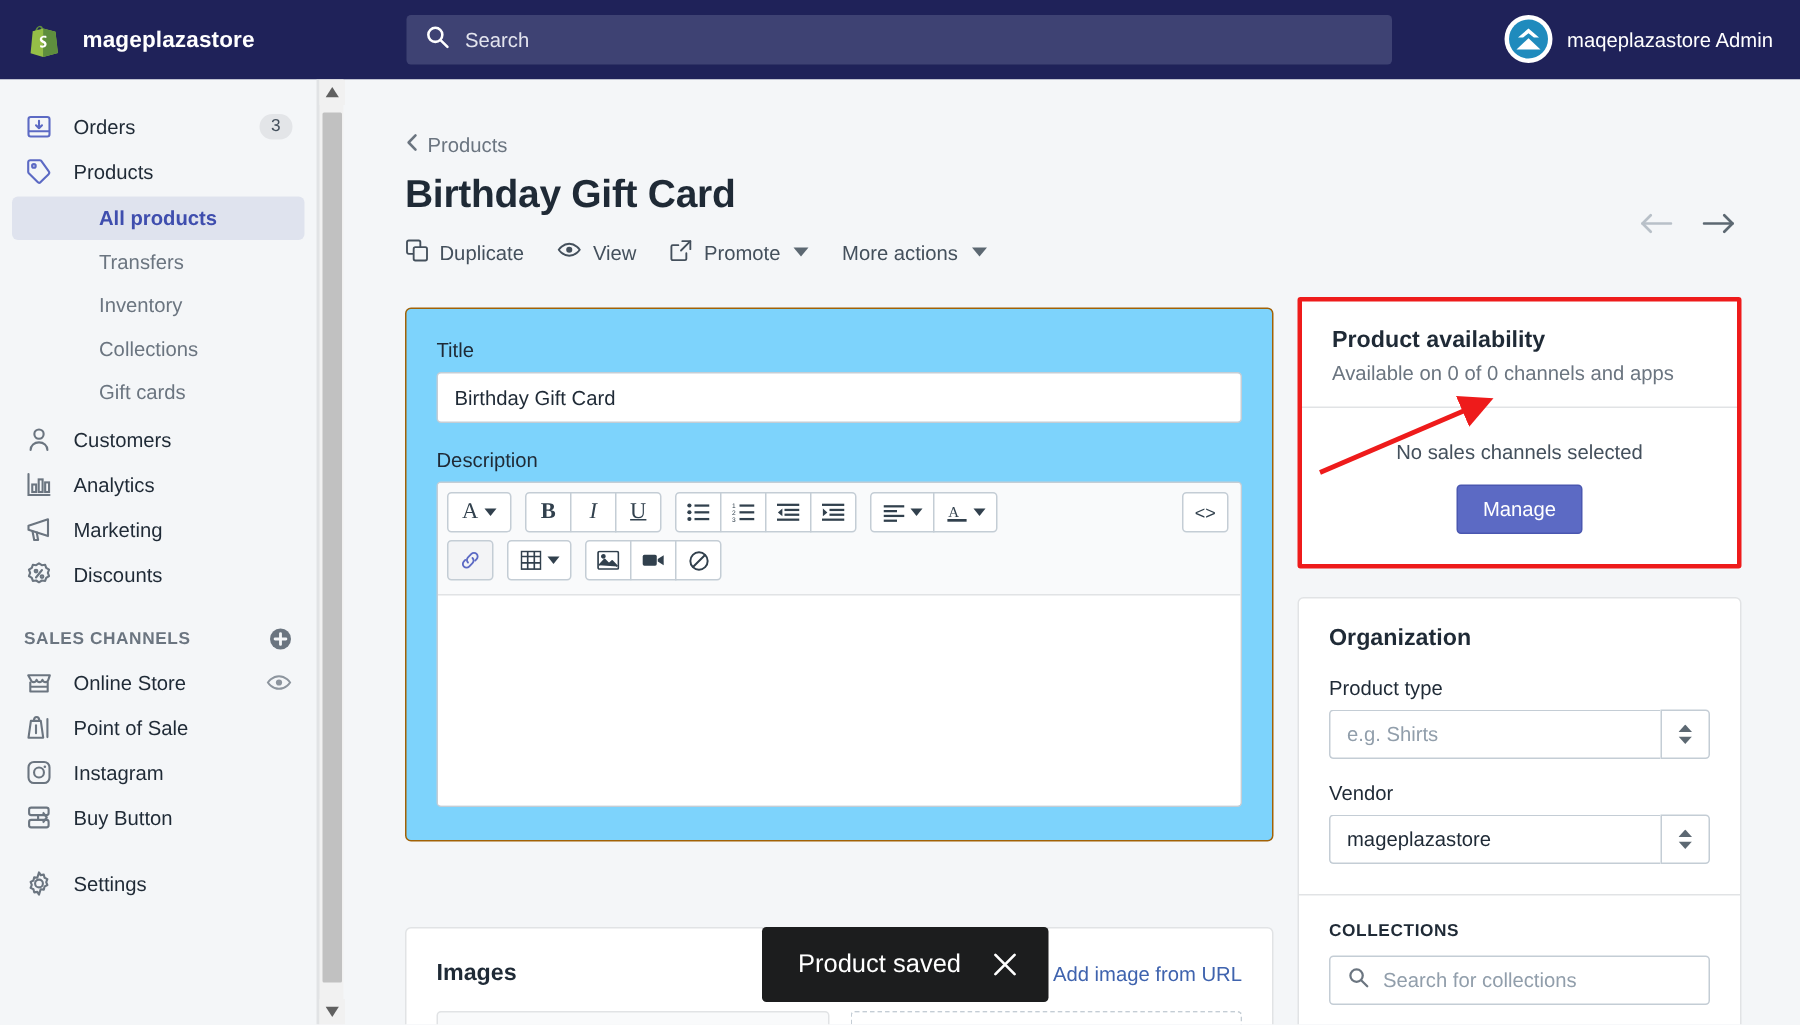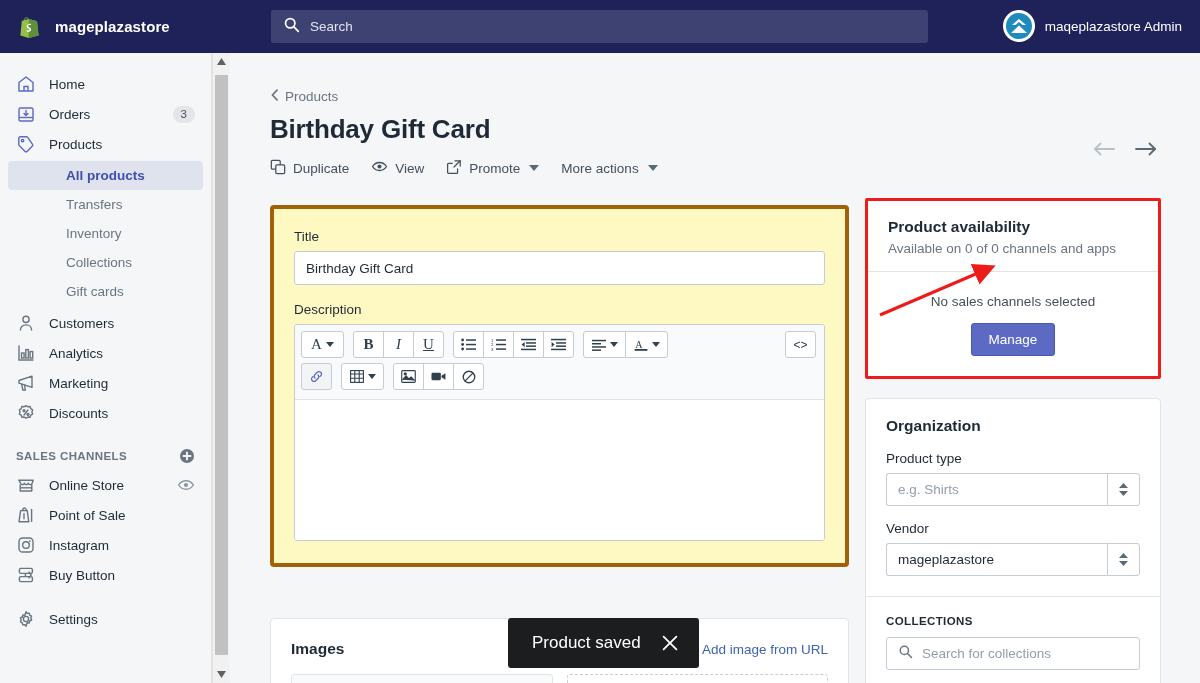--- a/index.html
+++ b/index.html
@@ -103,21 +103,21 @@
   .actions { display: flex; align-items: center; gap: 22px; margin: 13px 0 0 40px; }
   .act {
     display: flex; align-items: center; gap: 7px;
     color: #44505c; font-size: 13.5px; cursor: pointer;
   }
   .caret { width: 0; height: 0; border-left: 5px solid transparent; border-right: 5px solid transparent; border-top: 6px solid #5c6872; margin-left: 2px; }
   .navarrows { position: absolute; right: 42px; top: 84px; display: flex; gap: 18px; align-items: center; }
   .arrbtn { cursor: pointer; width: 24px; height: 24px; display: flex; align-items: center; justify-content: center; }
 
   
-  .card { background: #fef9c3; border: 4px solid #a16207; border-radius: 4px; }
+  .card { background: #7dd3fc; border: 1px solid #a16207; border-radius: 4px; }
   .col-left { position: absolute; left: 40px; top: 152px; width: 579px; }
   .col-right { position: absolute; left: 635px; top: 145px; width: 296px; }
 
   .field-label { color: #1f2a36; font-size: 13.5px; margin-bottom: 7px; }
   .txtinput {
     width: 100%; height: 34px; border: 1px solid #c4cdd5; border-radius: 3px;
     background: #fff; font-size: 13.5px; color: #1f2a36; padding: 0 11px;
     font-family: "Liberation Sans", sans-serif; outline: none;
   }
   .txtinput::placeholder { color: #919eab; }
@@ -238,29 +238,20 @@
           <path d="M16 9l7 6h-3.4L16 12.1 12.4 15H9z" fill="#fff"></path>
           <path d="M16 15.5 24 23H8z" fill="#fff"></path>
         </svg>
       </span>
       <span class="acct-name">maqeplazastore Admin</span>
     </div>
   </div>
 
   <div class="sidebar">
 
-    <div class="nav-item">
-      <span class="nav-ico">
-        <svg width="20" height="20" viewBox="0 0 20 20" fill="none" stroke="#5c6ac4" stroke-width="1.4">
-          <path d="M3 8.5 10 3l7 5.5V17H3z" stroke-linejoin="round"></path>
-          <path d="M8 17v-4.5h4V17"></path>
-        </svg>
-      </span>
-      <span class="nlabel">Home</span>
-    </div>
 
     <div class="nav-item">
       <span class="nav-ico">
         <svg width="20" height="20" viewBox="0 0 20 20" fill="none" stroke="#5c6ac4" stroke-width="1.4">
           <rect x="3" y="4" width="14" height="13" rx="1.5"></rect>
           <path d="M10 6.5v5m0 0L8 9.5m2 2 2-2" stroke-linecap="round"></path>
           <path d="M3 13.5h14"></path>
         </svg>
       </span>
       <span class="nlabel">Orders</span>

